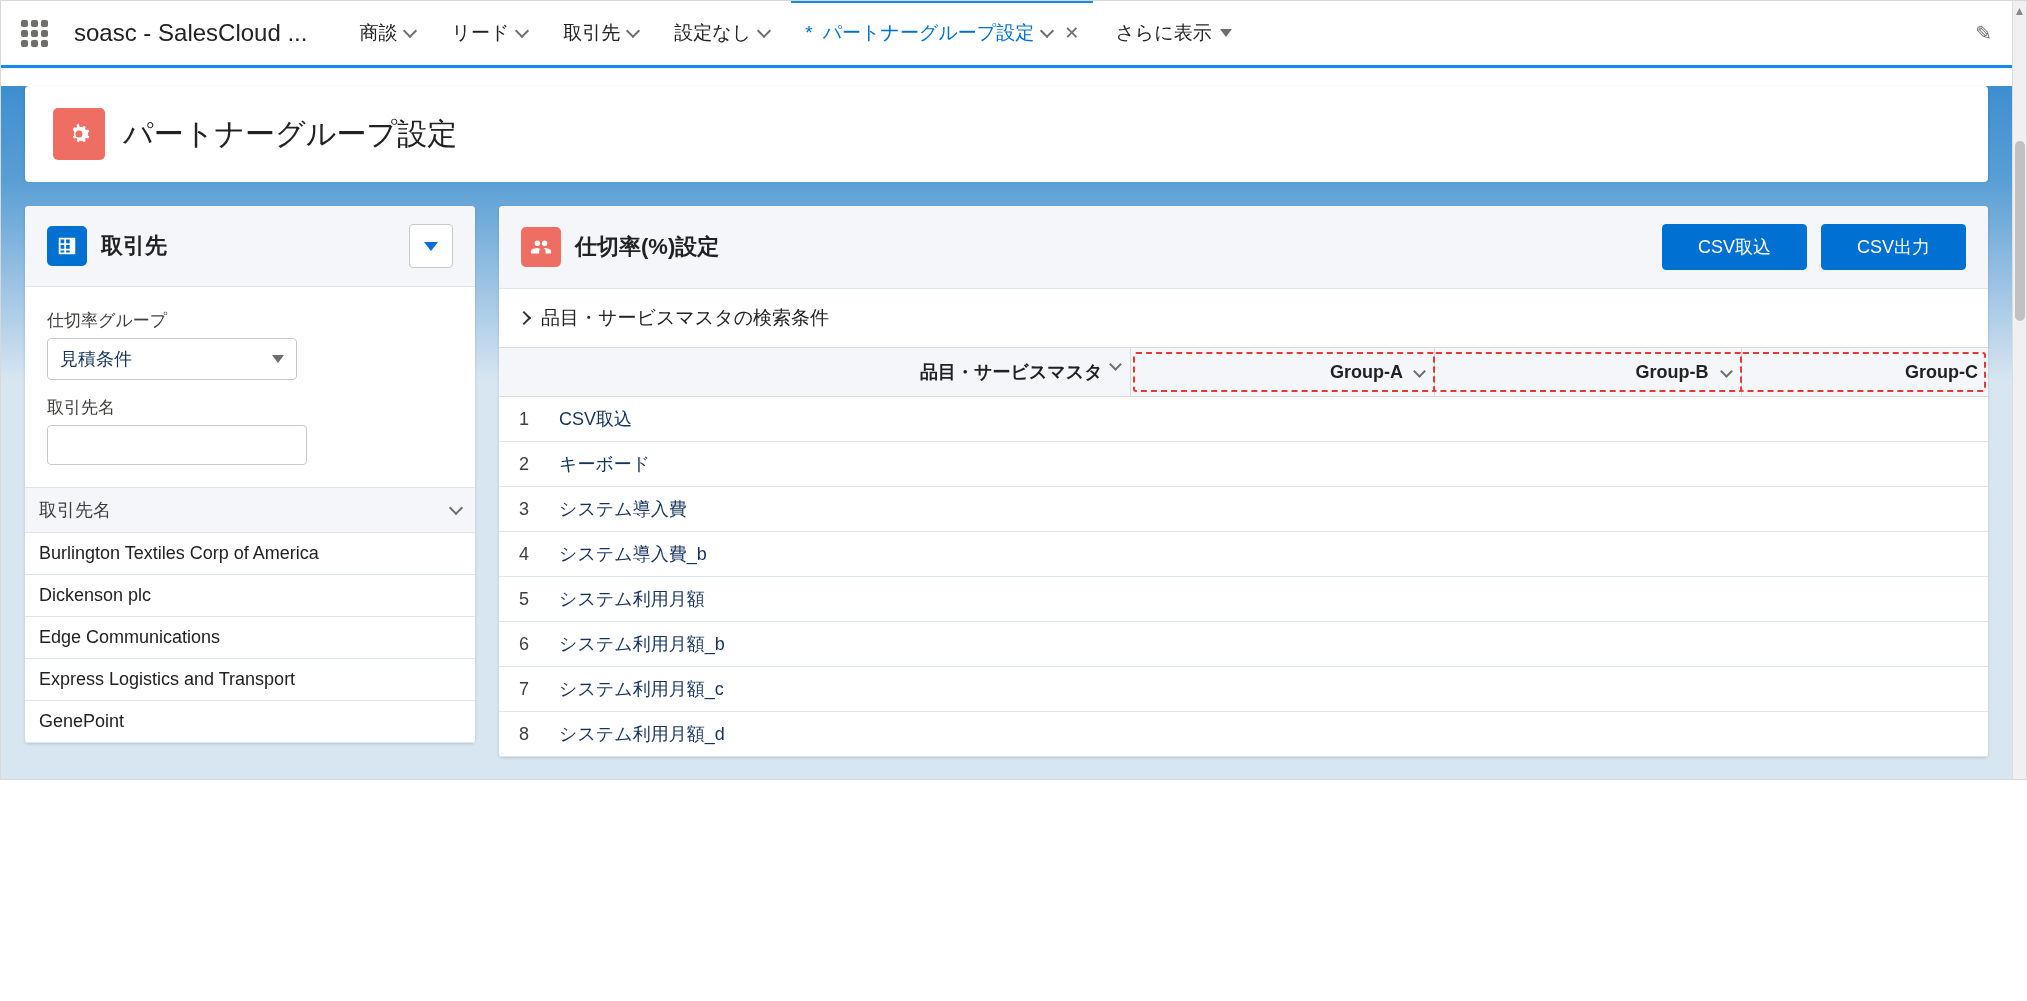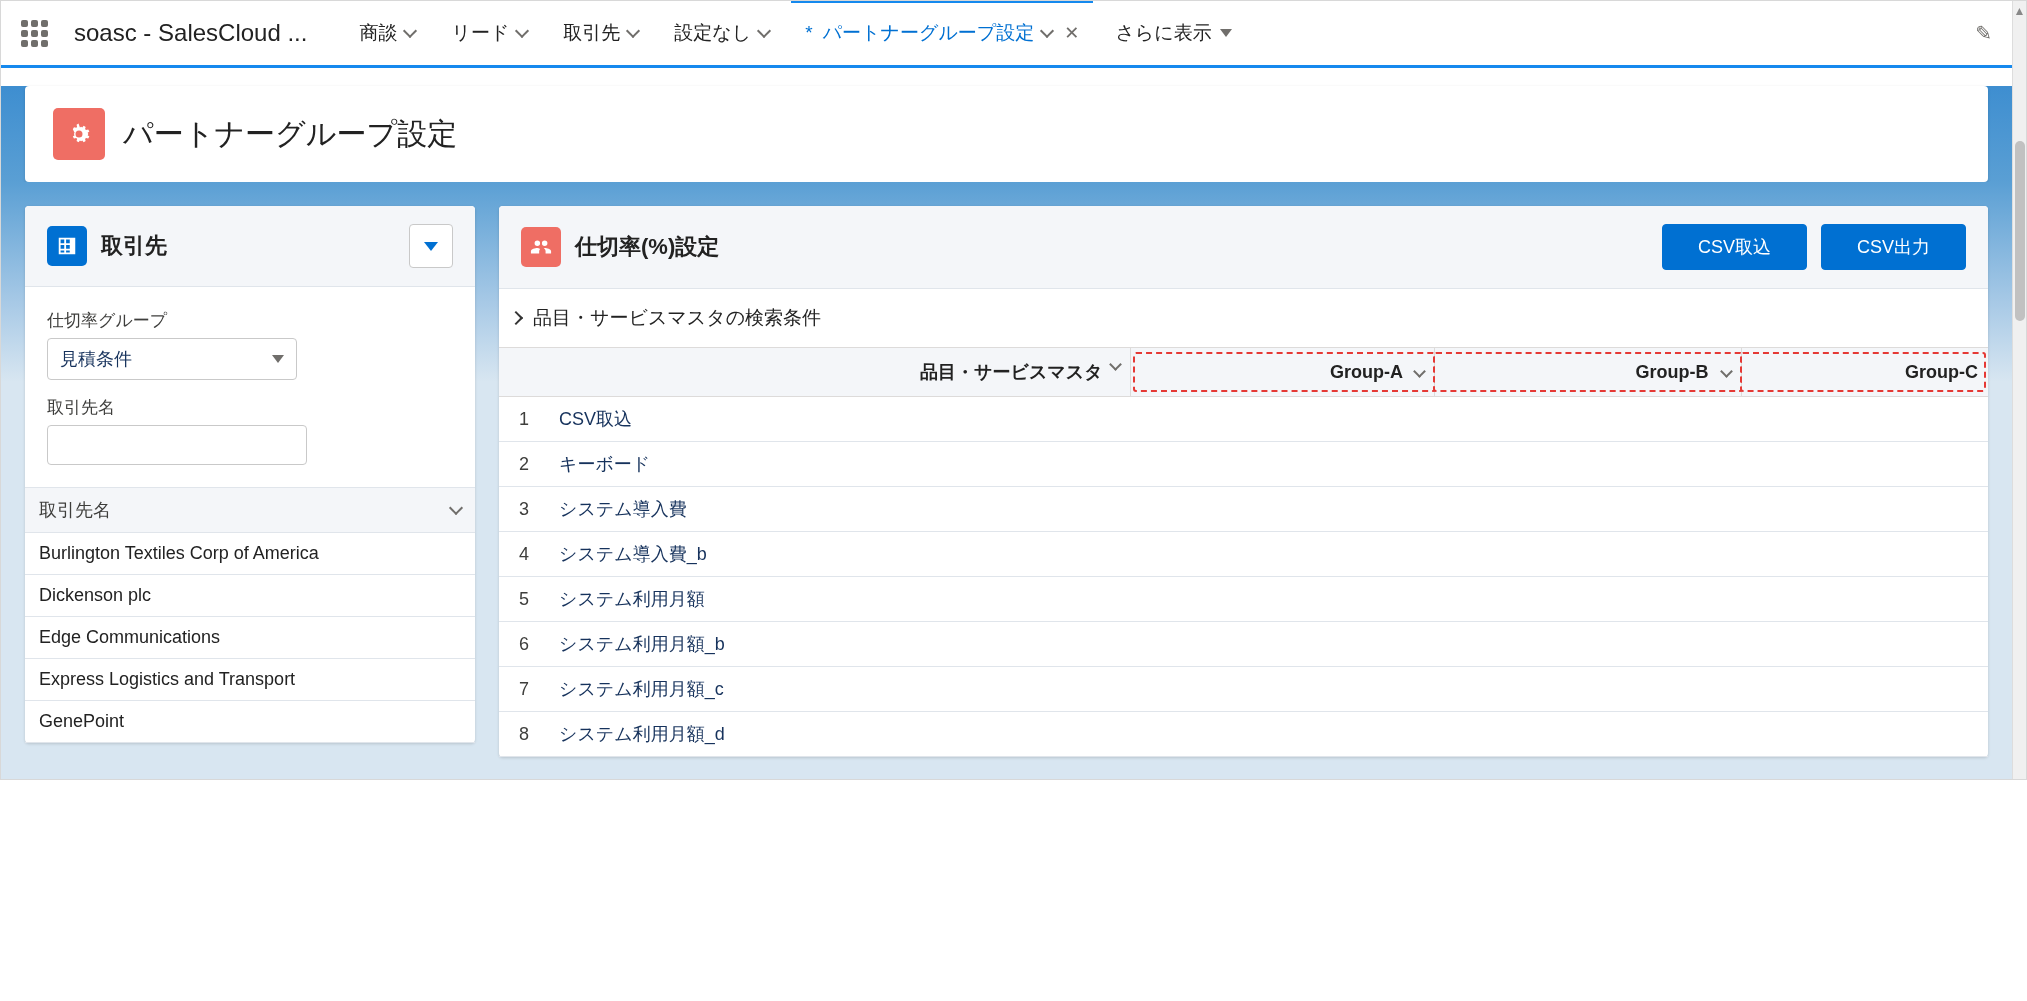--- a/index.html
+++ b/index.html
@@ -42,21 +42,21 @@
 
 .sidebar-body { padding: 22px; }
 .field-label { font-size: 17px; color: #3e3e3c; margin-bottom: 6px; }
 .select-box { width: 250px; border: 1px solid #c9c9c9; border-radius: 4px; padding: 8px 12px; display: flex; align-items: center; justify-content: space-between; cursor: pointer; margin-bottom: 16px; background: #fff; }
 .select-box .tri-grey { width: 0; height: 0; border-left: 6px solid transparent; border-right: 6px solid transparent; border-top: 8px solid #706e6b; }
 .text-input { width: 260px; border: 1px solid #c9c9c9; border-radius: 4px; padding: 10px 12px; font-size: 16px; }
 
 .list-header { background: #f4f6f9; padding: 10px 14px; display: flex; align-items: center; justify-content: space-between; border-top: 1px solid #e0e5eb; border-bottom: 1px solid #e0e5eb; font-size: 18px; color: #3e3e3c; cursor: pointer; }
 .acct-row { padding: 10px 14px; border-bottom: 1px solid #e0e5eb; font-size: 18px; color: #222; cursor: pointer; }
 
-.search-cond { padding: 16px 12px; display: flex; align-items: center; gap: 12px; font-size: 19px; color: #222; cursor: pointer; font-family: Liberation Serif, serif; }
+.search-cond { padding: 16px 20px; display: flex; align-items: center; gap: 12px; font-size: 19px; color: #222; cursor: pointer; font-family: Liberation Serif, serif; }
 .chev-right { display: inline-block; width: 10px; height: 10px; border-right: 2px solid #333; border-bottom: 2px solid #333; transform: rotate(-45deg); }
 
 .table { width: 100%; border-collapse: collapse; }
 .table th { background: #f4f6f9; border-top: 1px solid #dddbda; border-bottom: 1px solid #dddbda; padding: 12px 10px; text-align: right; font-weight: 700; font-size: 18px; color: #222; position: relative; }
 .table th.num { width: 50px; }
 .table th .chev-th { display: inline-block; width: 9px; height: 9px; border-right: 2px solid #706e6b; border-bottom: 2px solid #706e6b; transform: rotate(45deg); margin-left: 8px; margin-bottom: 2px; }
 .table th.group { border-left: 1px solid #dddbda; white-space: nowrap; }
 .highlight-box { border: 2px dashed #e53935; position: absolute; top: 4px; bottom: 4px; left: 2px; right: 2px; border-radius: 3px; pointer-events: none; }
 .table td { padding: 10px 10px; border-bottom: 1px solid #e0e5eb; font-size: 18px; }
 .table td.num { text-align: center; color: #3e3e3c; }

